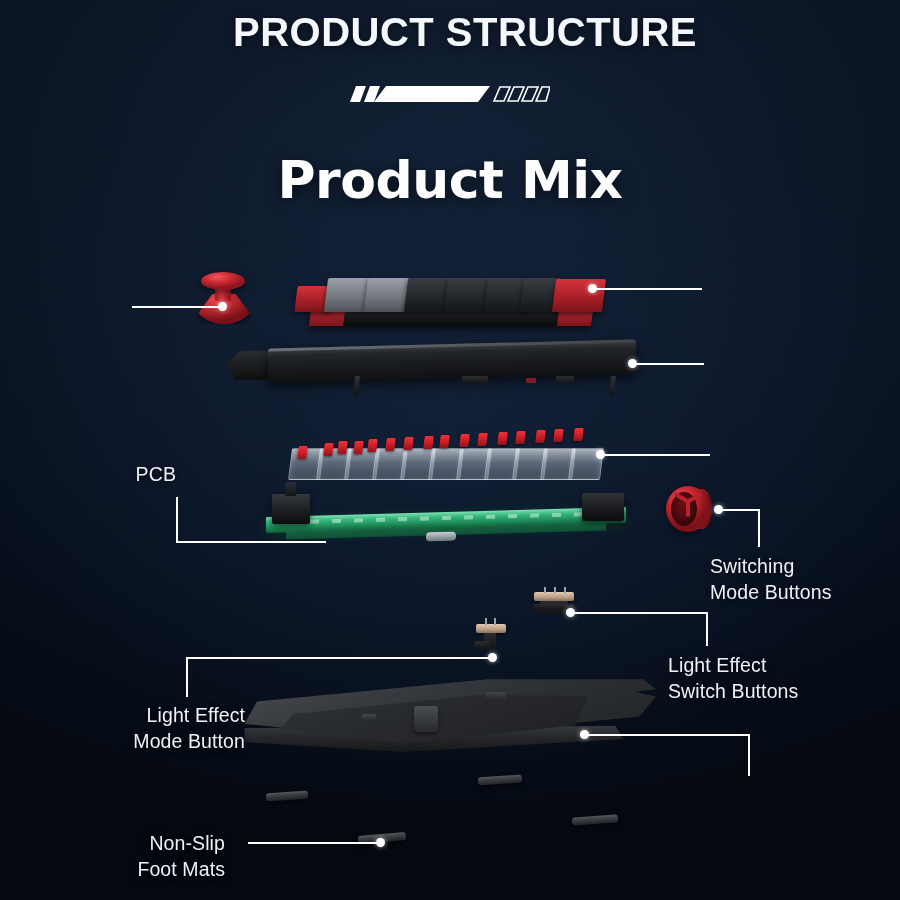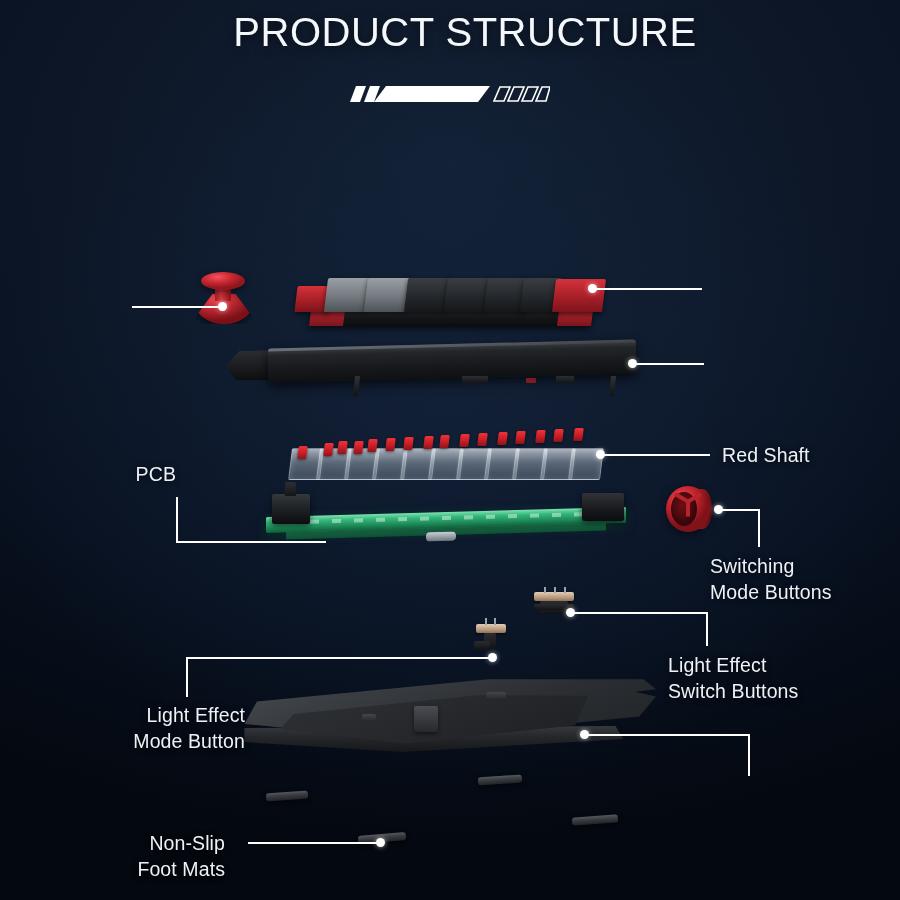--- a/index.html
+++ b/index.html
@@ -15,21 +15,21 @@
       radial-gradient(105% 78% at 50% 18%, #122034 0%, #0d1728 38%, #081120 66%, #04080f 100%);
   }
   .stage:after{
     content:"";position:absolute;inset:0;pointer-events:none;
     background:radial-gradient(72% 58% at 50% 46%, rgba(24,44,74,.40) 0%, rgba(10,20,36,0) 72%);
   }
 
   
   .title{
     position:absolute;left:0;right:0;top:10px;text-align:center;
-    font-size:40px;font-weight:normal;letter-spacing:.5px;color:#f4f7fb;
+    font-size:40px;font-weight:bold;letter-spacing:.5px;color:#f4f7fb;
     font-family:"Liberation Sans", sans-serif;
     text-shadow:0 2px 10px rgba(0,0,0,.55);
     z-index:30;
     padding-left:30px;
   }
   .divider{
     position:absolute;left:50%;top:80px;transform:translateX(-50%);
     width:200px;height:28px;z-index:30;
   }
   .subtitle{
@@ -284,20 +284,21 @@
       </g>
       <g fill="none" stroke="#ffffff" stroke-width="1.6">
         <polygon points="150,7 160,7 154,21 144,21"></polygon>
         <polygon points="164,7 174,7 168,21 158,21"></polygon>
         <polygon points="178,7 188,7 182,21 172,21"></polygon>
         <polygon points="192,7 200,7 196,21 186,21"></polygon>
       </g>
     </svg>
   </div>
 
+  <div class="subtitle">Product Mix</div>
 
   <div class="part rocker">
     <div class="rk-base"></div>
     <div class="rk-stem"></div>
     <div class="rk-cap"></div>
   </div>
 
   <div class="part keyrow">
     <div class="keybase">
       <div class="capr" style="left:0;"></div>
@@ -452,21 +453,20 @@
   </div>
 
   <div class="leader">
     <div class="ln h" style="left:248px;top:842px;width:132px;"></div>
     <div class="dot" style="left:376px;top:838px;"></div>
   </div>
 
 
 
 
-  <div class="label right" style="left:722px; top:443px; width:170px;">Red Shaft</div>
 
   <div class="label left" style="left:96px;  top:462px; width:80px;">PCB</div>
 
   <div class="label right" style="left:686px; top:554px; width:210px;margin-left:24px;">Switching
 Mode Buttons</div>
 
   <div class="label right" style="left:668px; top:653px; width:225px;">Light Effect
 Switch Buttons</div>
 
   <div class="label left" style="left:30px;  top:703px; width:215px;">Light Effect

